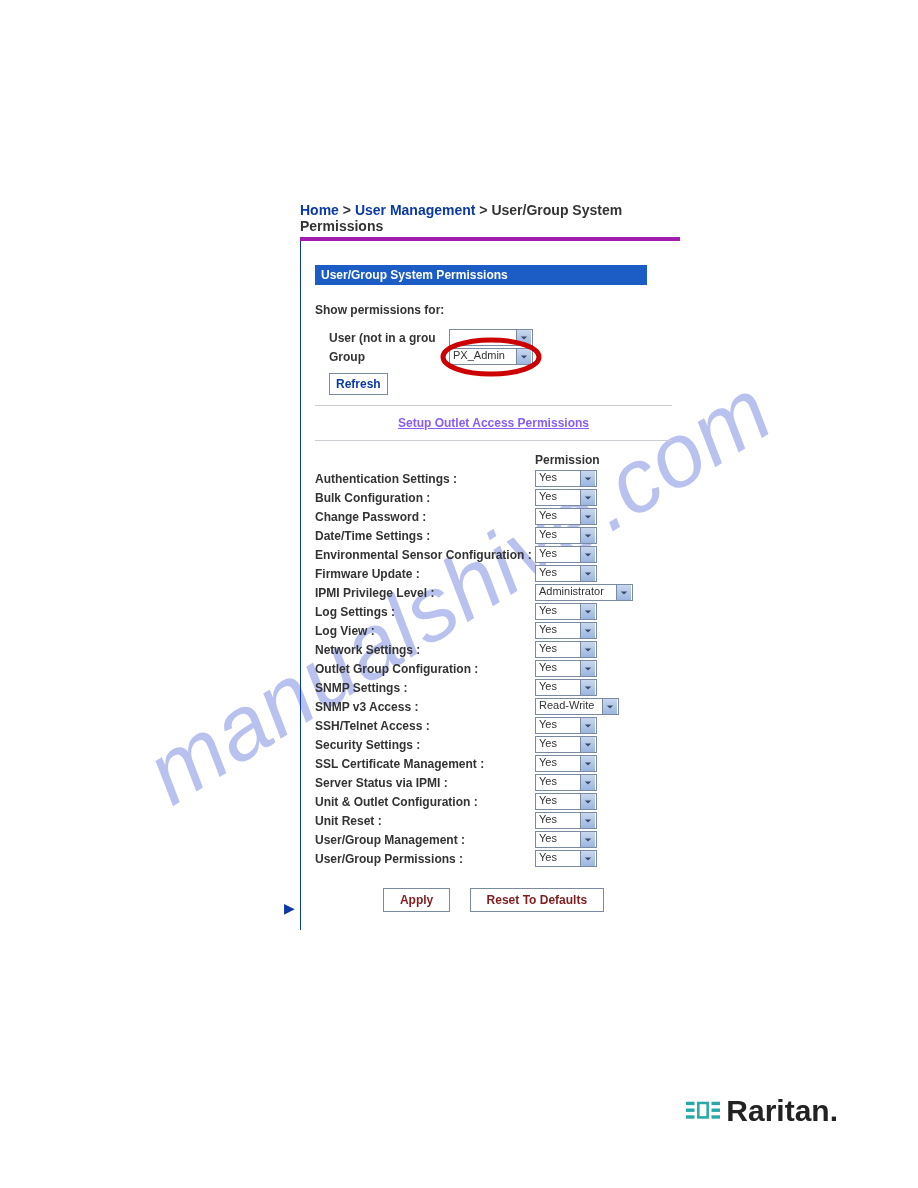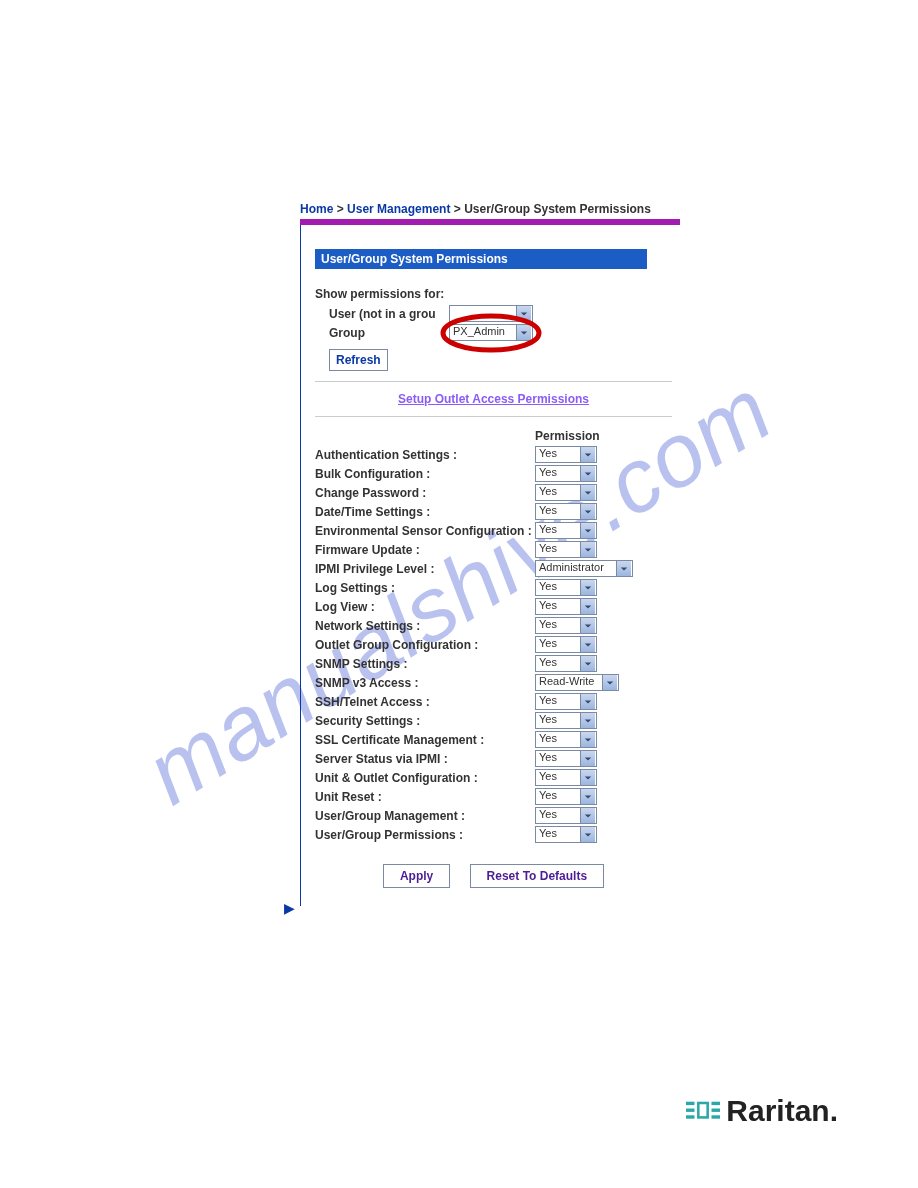--- a/index.html
+++ b/index.html
@@ -18,25 +18,25 @@
     width: 918px;
     height: 1188px;
   }
   .screenshot-block {
     position: absolute;
     left: 300px;
     top: 200px;
     width: 380px;
   }
   .breadcrumb {
-    font-size: 12px;
+    font-size: 14px;
     font-weight: bold;
     color: #333;
     padding: 2px 0 3px 0;
-    border-bottom: 6px solid #a21caf;
+    border-bottom: 4px solid #a21caf;
   }
   .breadcrumb .bc-link {
     color: #0a39a6;
     text-decoration: none;
   }
   .left-rule {
     border-left: 1px solid #0a39a6;
     padding: 24px 8px 18px 14px;
   }
   .panel-title {
@@ -49,21 +49,21 @@
   }
   .section {
     width: 338px;
   }
   .show-perm {
     margin-top: 18px;
     font-size: 12px;
   }
   .show-perm .hdr {
     font-weight: bold;
-    margin-bottom: 4px;
+    margin-bottom: 12px;
   }
   .row {
     display: flex;
     align-items: center;
     margin: 2px 0;
   }
   .row .label {
     width: 120px;
     padding-left: 14px;
     font-weight: bold;
@@ -143,21 +143,21 @@
     white-space: nowrap;
   }
   .button-row {
     text-align: center;
     margin-top: 20px;
   }
   .button-row .btn2 {
     display: inline-block;
     border: 1px solid #7a8aa0;
     background: #fff;
-    color: #4c1d95;
+    color: #7f1d1d;
     font-size: 12px;
     font-weight: bold;
     padding: 4px 16px;
     margin: 0 8px;
     cursor: pointer;
   }
   .play-arrow {
     position: absolute;
     left: 284px;
     top: 900px;

